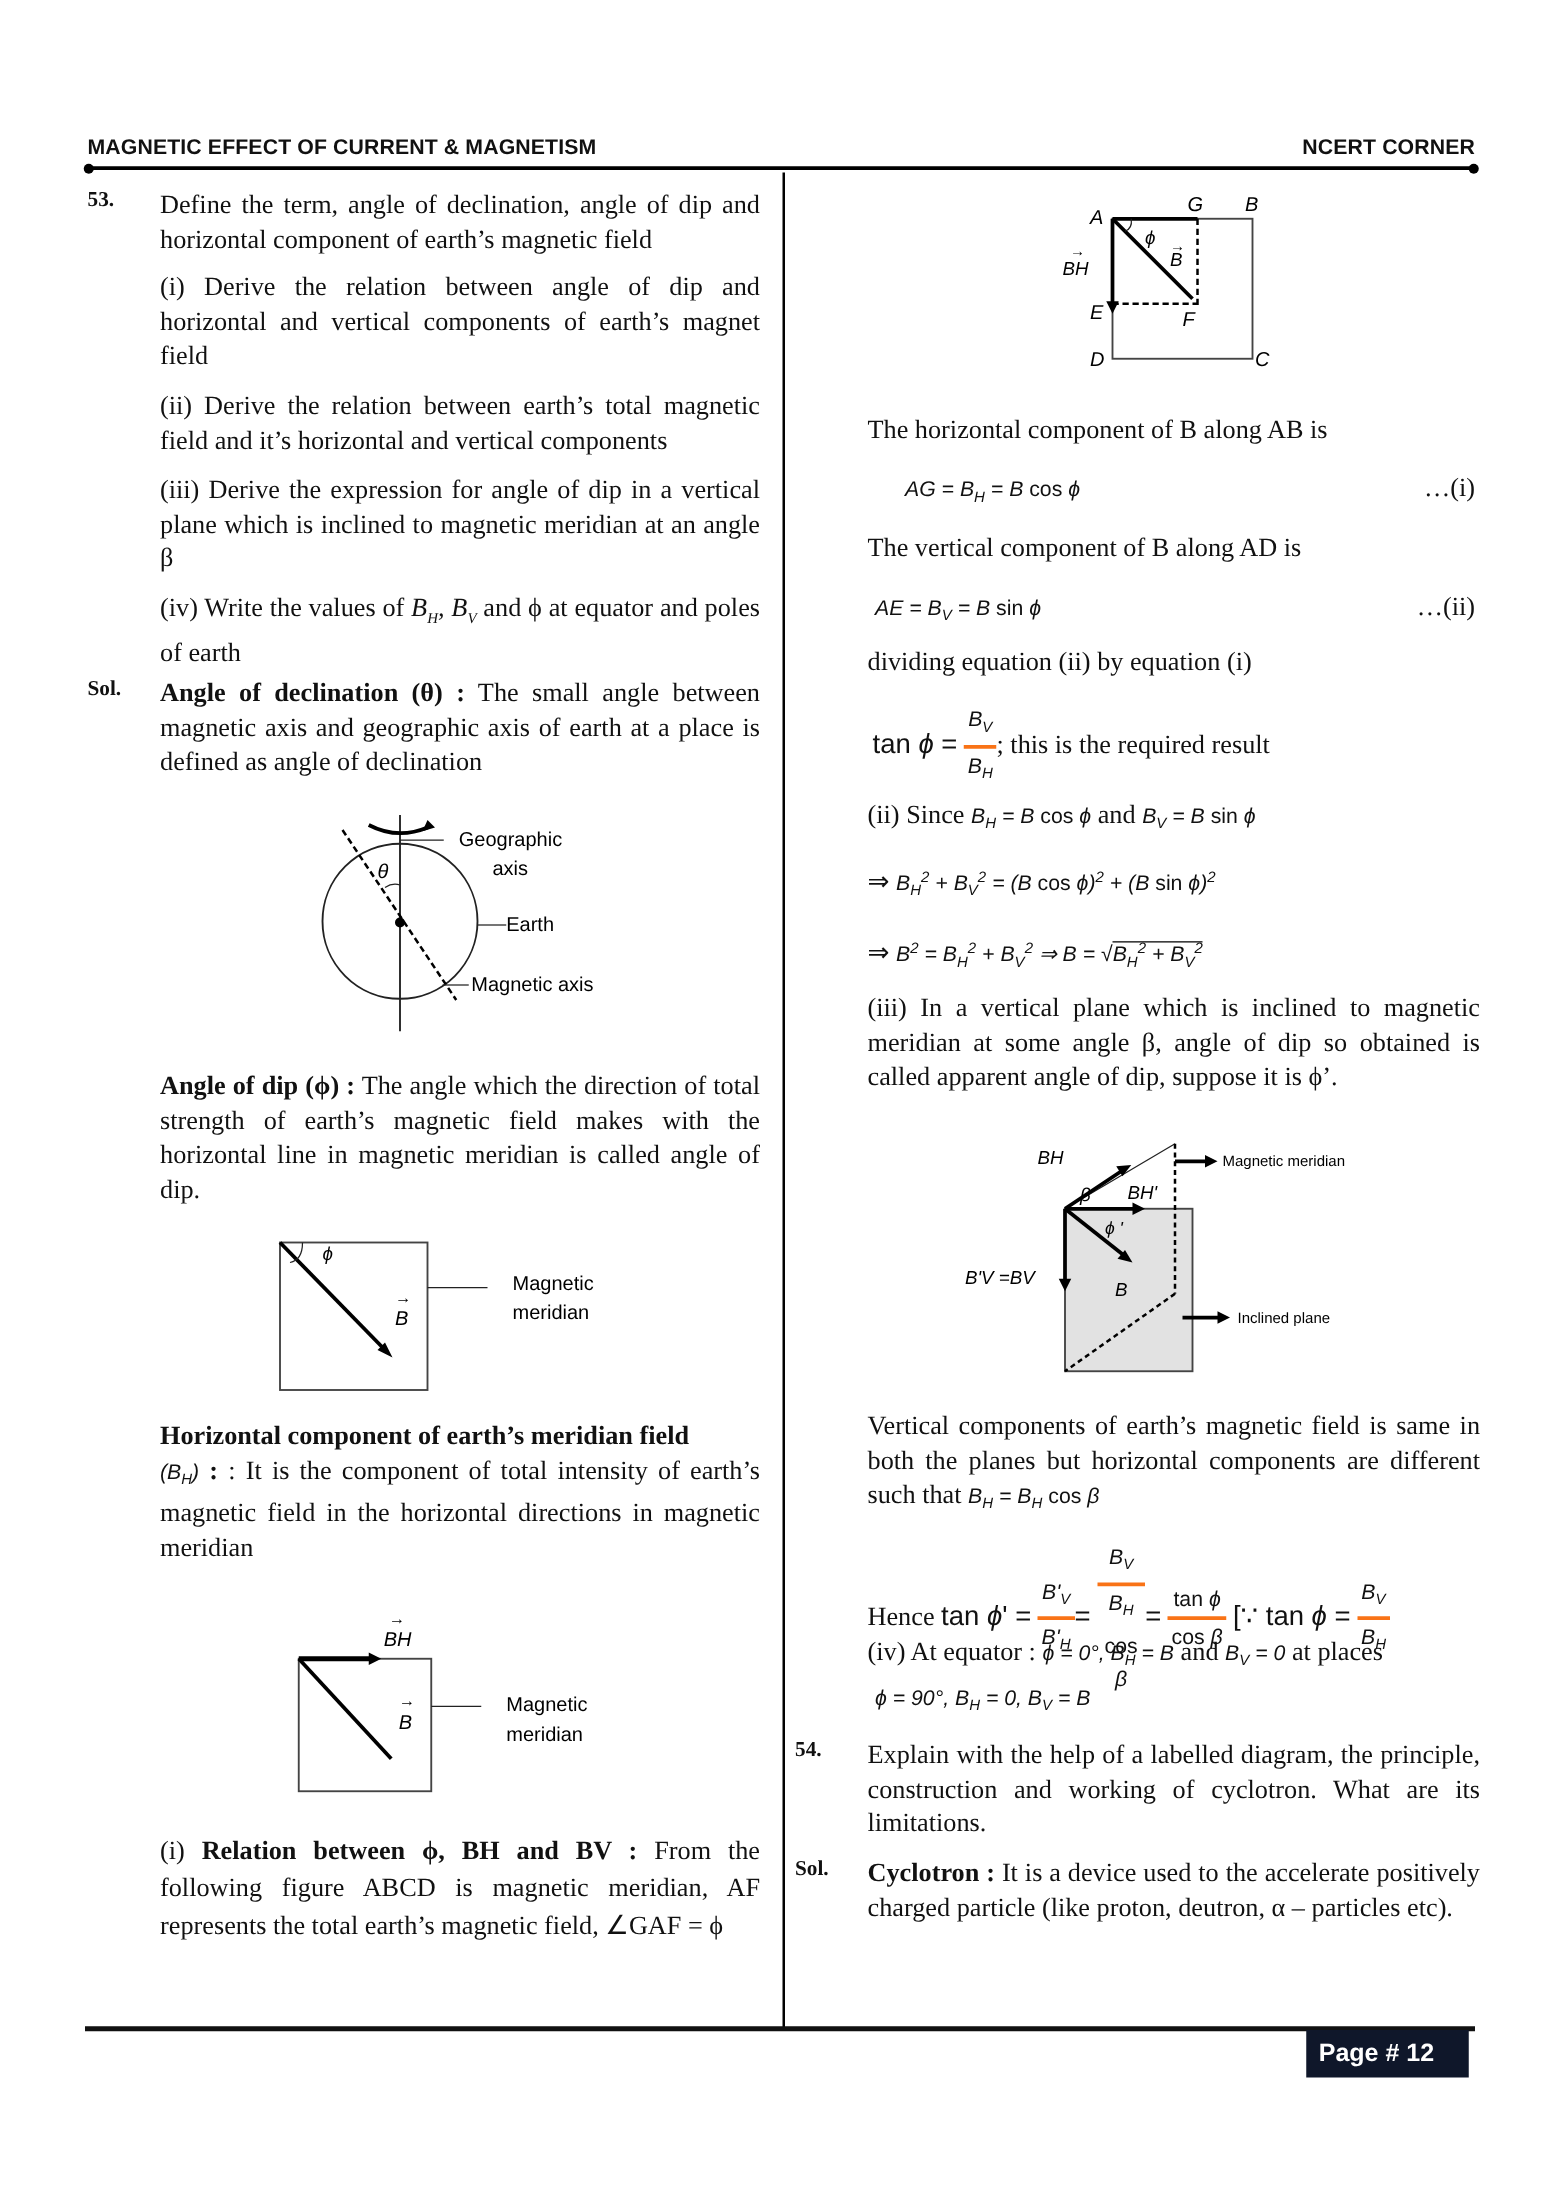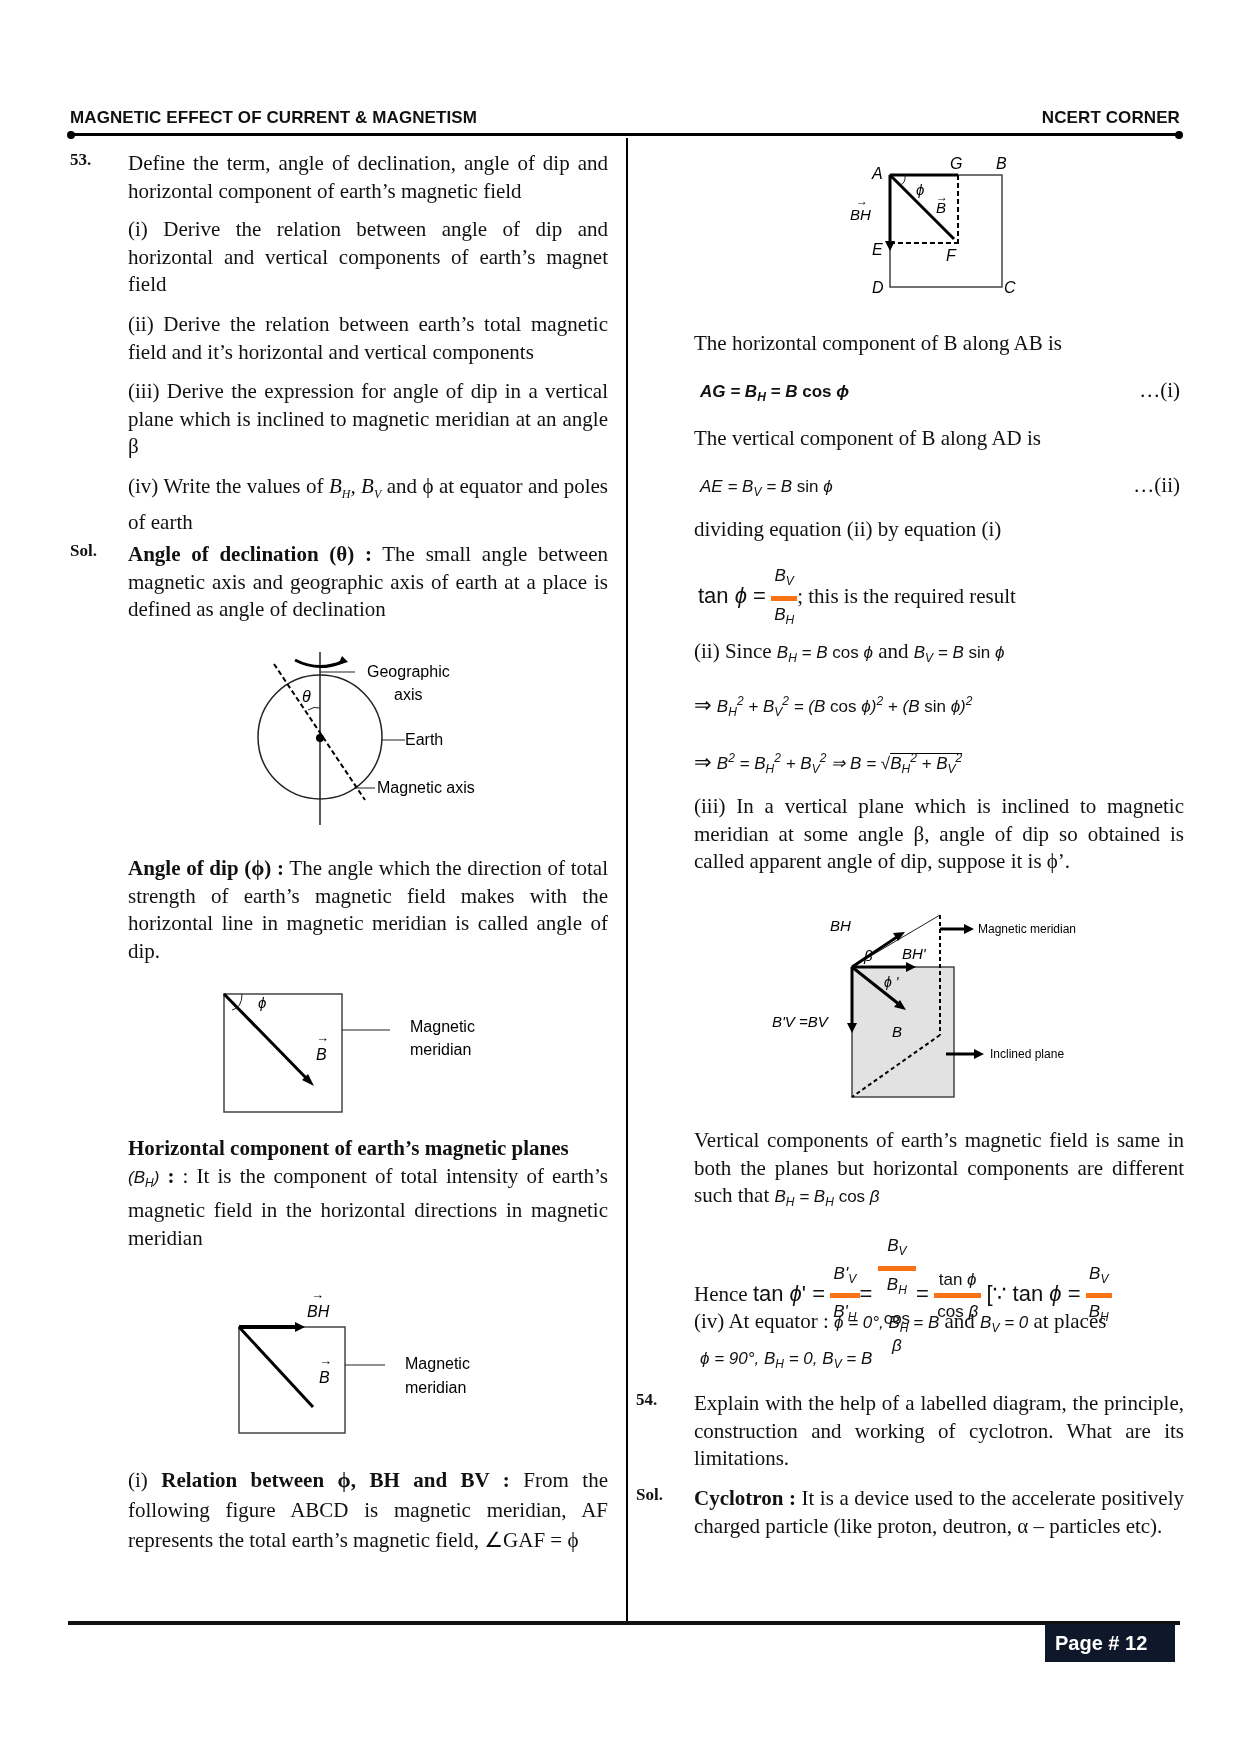--- a/index.html
+++ b/index.html
@@ -19,21 +19,21 @@
   .t { position:absolute; font-size:21px; line-height:27.5px; text-align:justify; }
   .num { position:absolute; font-weight:bold; font-size:17px; }
   .m { font-family:"Liberation Sans", sans-serif; font-style:italic; font-size:17px; }
   .mr { font-family:"Liberation Sans", sans-serif; font-size:22px; }
   b { font-weight:bold; }
   i { font-style:italic; }
   sub { font-size:12px; }
   sup { font-size:12px; }
   .frac { display:inline-block; vertical-align:middle; text-align:center; font-family:"Liberation Sans", sans-serif; font-style:italic; font-size:17px; }
   .frac span { display:block; padding:0 3px; }
-  .frac .top { border-bottom:5px solid #f97316; }
+  .frac .top { border-bottom:3px solid #f97316; }
   .eqno { position:absolute; right:60px; font-size:21px; }
   svg { position:absolute; overflow:visible; }
   svg text { font-family:"Liberation Sans", sans-serif; }
 </style>
 </head>
 <body>
 
 <div class="hdr hdr-left">MAGNETIC EFFECT OF CURRENT &amp; MAGNETISM</div>
 <div class="hdr hdr-right">NCERT CORNER</div>
 <div class="hdr-rule"></div>
@@ -82,21 +82,21 @@
   <path d="M22 4 Q22 18 12 20" fill="none" stroke="#222" stroke-width="1"></path>
   <text x="38" y="18" font-style="italic" font-size="15">ϕ</text>
   <text x="96" y="52" font-size="13">→</text>
   <text x="96" y="70" font-style="italic" font-size="16">B</text>
   <line x1="122" y1="40" x2="170" y2="40" stroke="#222" stroke-width="1"></line>
   <text x="190" y="42" font-size="16">Magnetic</text>
   <text x="190" y="65" font-size="16">meridian</text>
 </svg>
 
 <div class="t" style="left:128px;top:1135px;width:480px;">
-  <b>Horizontal component of earth’s magnetic planes</b><br>
+  <b>Horizontal component of earth’s meridian field</b><br>
   <span class="m">(B<sub>H</sub>)</span> <b>:</b><span> : It is the component of total intensity of earth’s magnetic field in the horizontal directions in magnetic meridian</span>
 </div>
 
 <svg style="left:235px;top:1285px;" width="280" height="160">
   <text x="76" y="14" font-size="13">→</text>
   <text x="72" y="32" font-style="italic" font-size="16">BH</text>
   <rect x="4" y="42" width="106" height="106" fill="none" stroke="#444" stroke-width="1.5"></rect>
   <line x1="4" y1="42" x2="62" y2="42" stroke="#000" stroke-width="4"></line>
   <polygon points="70,42 60,37 60,47" fill="#000"></polygon>
   <line x1="4" y1="42" x2="78" y2="122" stroke="#000" stroke-width="3"></line>
@@ -128,21 +128,21 @@
   <text x="86" y="58" font-style="italic" font-size="15">B</text>
   <text x="6" y="50" font-size="12">→</text>
   <text x="0" y="65" font-style="italic" font-size="15">BH</text>
   <text x="22" y="100" font-style="italic" font-size="16">E</text>
   <text x="96" y="106" font-style="italic" font-size="16">F</text>
   <text x="22" y="138" font-style="italic" font-size="16">D</text>
   <text x="154" y="138" font-style="italic" font-size="16">C</text>
 </svg>
 
 <div class="t" style="left:694px;top:330px;width:490px;">The horizontal component of B along AB is</div>
-<div class="t m" style="left:700px;top:378px;font-weight:bold;">AG = B<sub>H</sub> = B <span style="font-style:normal">cos</span> ϕ</div>
+<div class="t m" style="left:724px;top:378px;">AG = B<sub>H</sub> = B <span style="font-style:normal">cos</span> ϕ</div>
 <div class="eqno" style="top:378px;">…(i)</div>
 
 <div class="t" style="left:694px;top:425px;width:490px;">The  vertical component of B  along AD is</div>
 <div class="t m" style="left:700px;top:473px;">AE = B<sub>V</sub> = B <span style="font-style:normal">sin</span> ϕ</div>
 <div class="eqno" style="top:473px;">…(ii)</div>
 
 <div class="t" style="left:694px;top:516px;width:490px;">dividing equation (ii) by equation (i)</div>
 <div class="t" style="left:698px;top:562px;width:490px;">
   <span class="mr">tan <i>ϕ</i> =</span>
   <span class="frac"><span class="top">B<sub>V</sub></span><span>B<sub>H</sub></span></span><span>; this is the required result</span>

